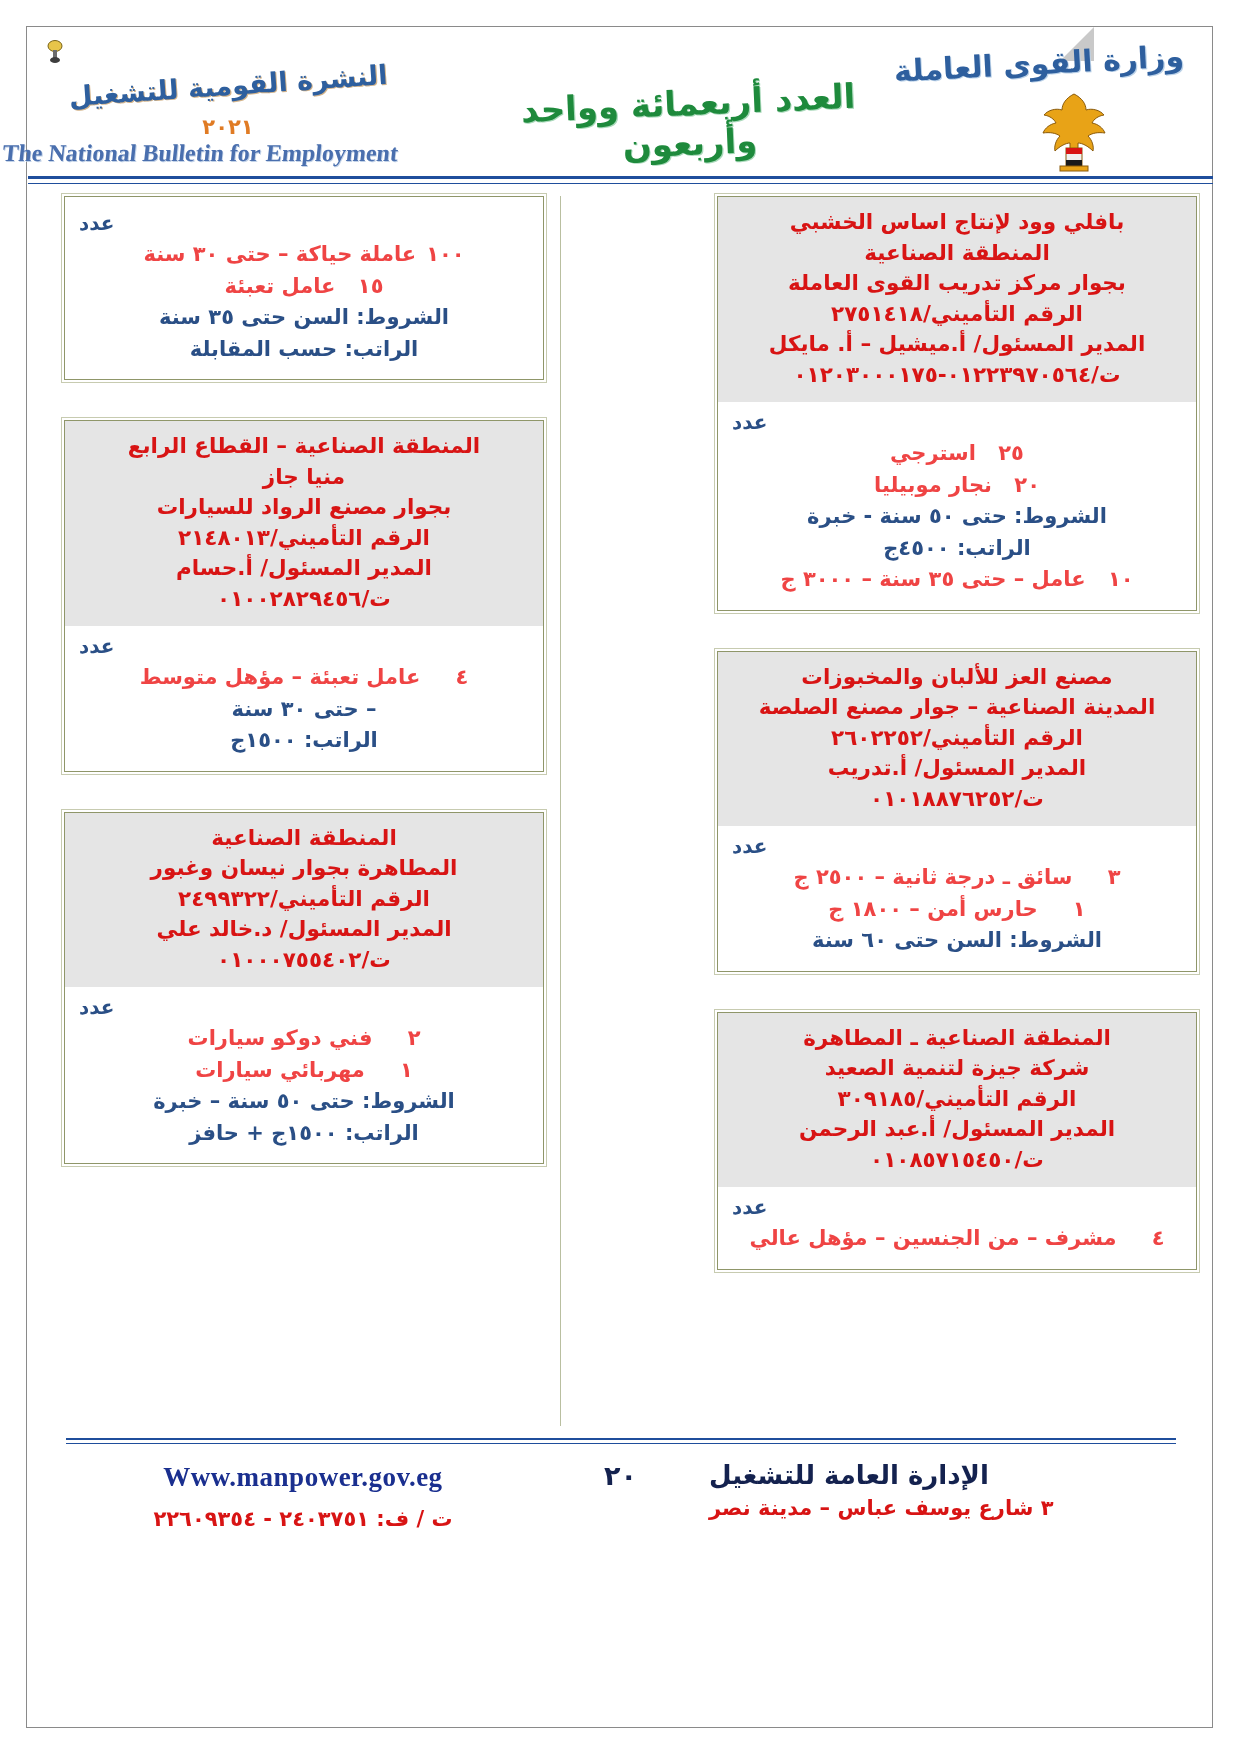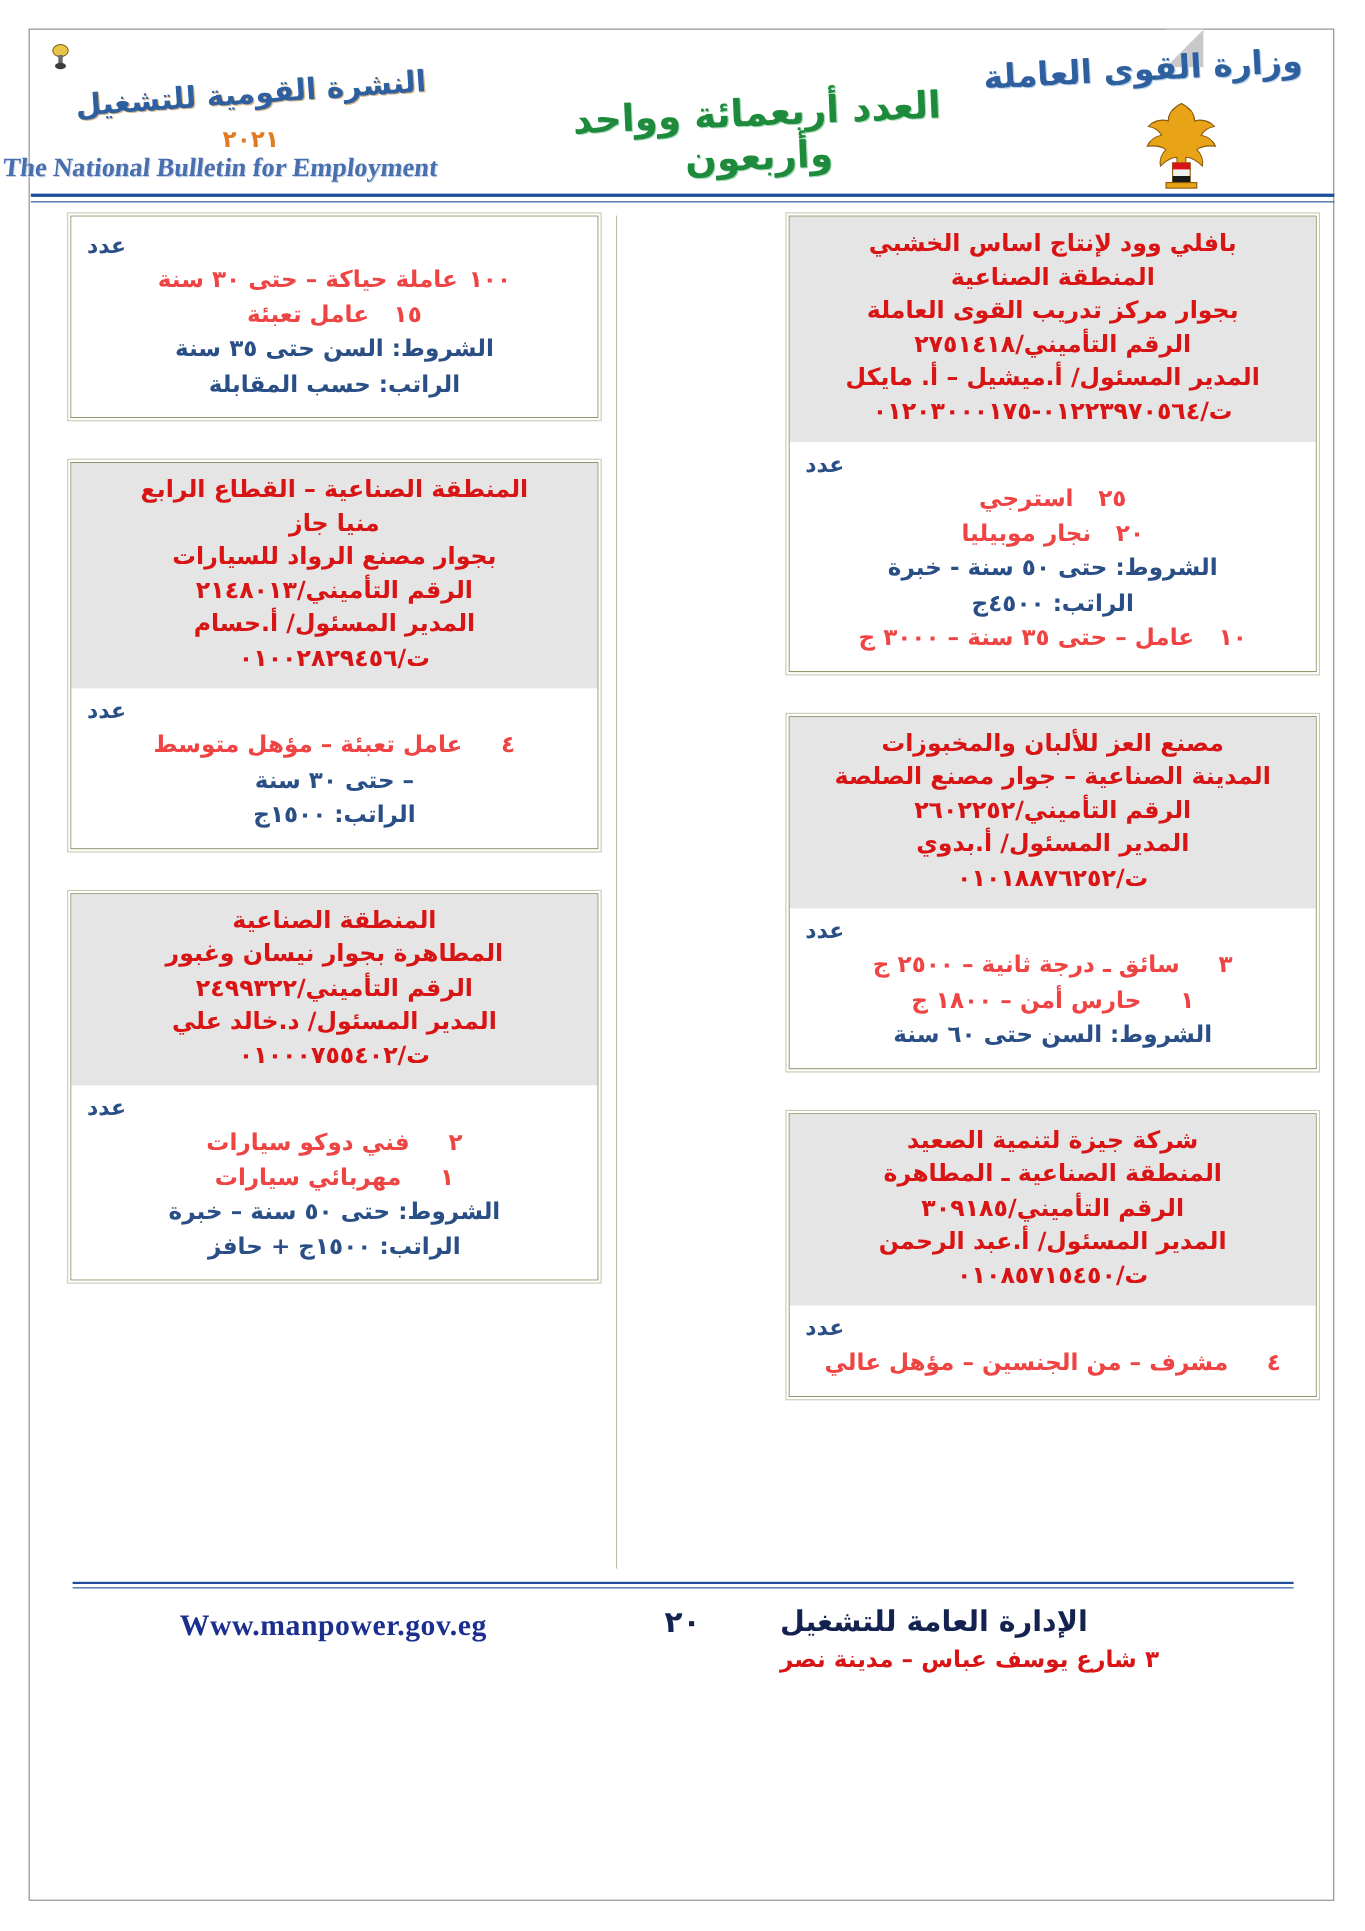--- a/index.html
+++ b/index.html
@@ -215,34 +215,34 @@
             <div class="note-row">الشروط: حتى ٥٠ سنة  - خبرة</div>
             <div class="note-row">الراتب: ٤٥٠٠ج</div>
             <div class="job-row"><span class="qty">١٠</span><span>عامل – حتى  ٣٥ سنة – ٣٠٠٠ ج</span></div>
           </div>
         </div>
         <div class="card">
           <div class="card-head">
             <div class="line">مصنع العز للألبان والمخبوزات</div>
             <div class="line">المدينة الصناعية – جوار مصنع الصلصة</div>
             <div class="line">الرقم التأميني/٢٦٠٢٢٥٢</div>
-            <div class="line">المدير المسئول/ أ.بدوي</div>
+            <div class="line">المدير المسئول/ أ.تدريب</div>
             <div class="line">ت/٠١٠١٨٨٧٦٢٥٢</div>
           </div>
           <div class="card-body">
             <div class="count-label">عدد</div>
             <div class="job-row"><span class="qty">٣</span><span>سائق ـ درجة ثانية – ٢٥٠٠ ج</span></div>
             <div class="job-row"><span class="qty">١</span><span>حارس أمن – ١٨٠٠ ج</span></div>
             <div class="note-row">الشروط: السن حتى ٦٠ سنة</div>
           </div>
         </div>
         <div class="card">
           <div class="card-head">
+            <div class="line">المنطقة الصناعية ـ المطاهرة</div>
             <div class="line">شركة جيزة لتنمية الصعيد</div>
-            <div class="line">المنطقة الصناعية ـ المطاهرة</div>
             <div class="line">الرقم التأميني/٣٠٩١٨٥</div>
             <div class="line">المدير المسئول/ أ.عبد الرحمن</div>
             <div class="line">ت/٠١٠٨٥٧١٥٤٥٠</div>
           </div>
           <div class="card-body">
             <div class="count-label">عدد</div>
             <div class="job-row"><span class="qty">٤</span><span>مشرف – من الجنسين – مؤهل عالي</span></div>
           </div>
         </div>
       </div>
@@ -298,16 +298,17 @@
 
     <div class="foot-right">
       <div class="foot-admin">الإدارة العامة للتشغيل</div>
       <div class="foot-addr">٣ شارع يوسف عباس – مدينة نصر</div>
     </div>
 
     <div class="foot-page">٢٠</div>
 
     <div class="foot-left">
       <div class="foot-web">Www.manpower.gov.eg</div>
+      <div class="foot-tel">ت / ف: ٢٤٠٣٧٥١ - ٢٢٦٠٩٣٥٤</div>
     </div>
   </div>
 
 </div>
 
 </body></html>

